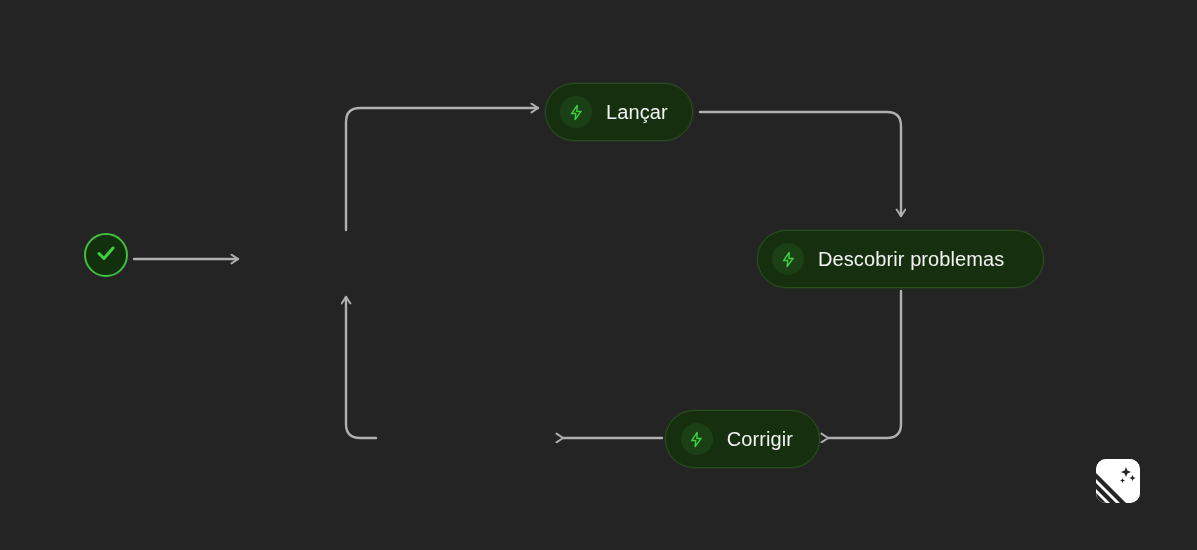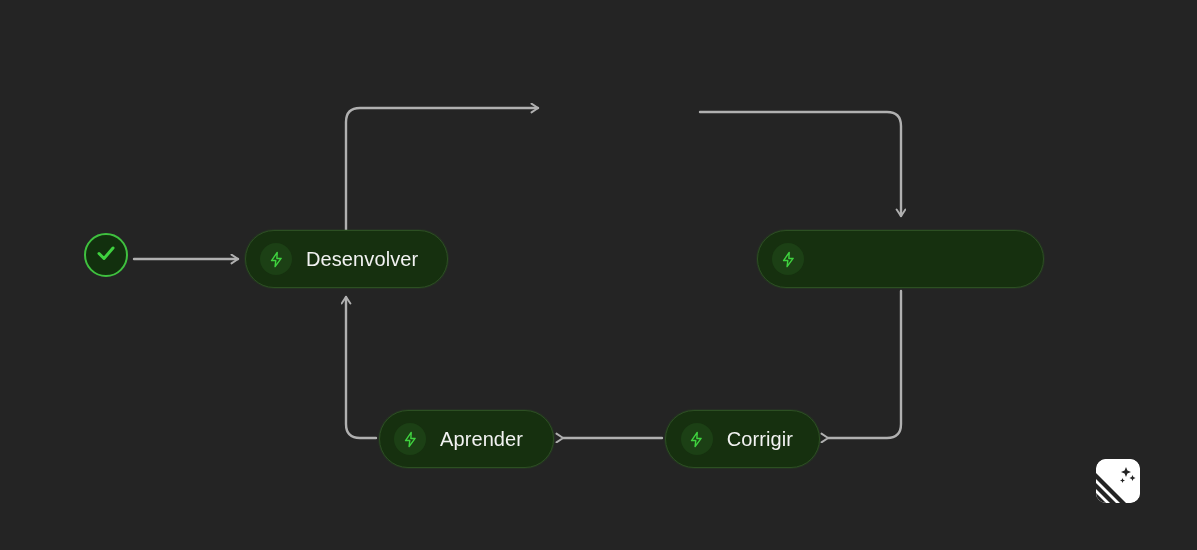--- a/index.html
+++ b/index.html
@@ -113,55 +113,48 @@
   </svg>
 
   <div class="start-node" style="left:84px; top:233px;">
     <span>
       <svg width="24" height="24" viewBox="0 0 24 24" fill="none" stroke="#3fd13f" stroke-width="3" stroke-linecap="round" stroke-linejoin="round">
         <path d="M5 12.5 L10 17.5 L19 7"></path>
       </svg>
     </span>
   </div>
 
-  <div class="node" style="left:245px; top:230px; width:203px;">
+
+  <div class="node" style="left:545px; top:83px; width:148px;">
     <span class="node-icon">
       <svg width="17" height="17" viewBox="0 0 24 24" fill="none" stroke="#3fd13f" stroke-width="2" stroke-linecap="round" stroke-linejoin="round">
         <path d="M13 2 L5 13.5 H11 L10 22 L18.5 10.5 H12.5 Z"></path>
       </svg>
     </span>
-    <span class="node-label">Desenvolver</span>
+    <span class="node-label">Lançar</span>
   </div>
-
 
   <div class="node" style="left:757px; top:230px; width:287px;">
     <span class="node-icon">
       <svg width="17" height="17" viewBox="0 0 24 24" fill="none" stroke="#3fd13f" stroke-width="2" stroke-linecap="round" stroke-linejoin="round">
         <path d="M13 2 L5 13.5 H11 L10 22 L18.5 10.5 H12.5 Z"></path>
       </svg>
     </span>
+    <span class="node-label">Descobrir problemas</span>
   </div>
 
   <div class="node" style="left:665px; top:410px; width:155px;justify-content:flex-end;">
     <span class="node-icon">
       <svg width="17" height="17" viewBox="0 0 24 24" fill="none" stroke="#3fd13f" stroke-width="2" stroke-linecap="round" stroke-linejoin="round">
         <path d="M13 2 L5 13.5 H11 L10 22 L18.5 10.5 H12.5 Z"></path>
       </svg>
     </span>
     <span class="node-label">Corrigir</span>
   </div>
 
-  <div class="node" style="left:379px; top:410px; width:175px;">
-    <span class="node-icon">
-      <svg width="17" height="17" viewBox="0 0 24 24" fill="none" stroke="#3fd13f" stroke-width="2" stroke-linecap="round" stroke-linejoin="round">
-        <path d="M13 2 L5 13.5 H11 L10 22 L18.5 10.5 H12.5 Z"></path>
-      </svg>
-    </span>
-    <span class="node-label">Aprender</span>
-  </div>
 
   <div class="watermark" style="left:1096px; top:459px;">
     <svg width="44" height="44" viewBox="0 0 44 44">
       <rect x="0" y="0" width="44" height="44" rx="10" fill="#ffffff"></rect>
       <g fill="#242424">
         <path d="M0 14 L30 44 L24 44 L0 20 Z"></path>
         <path d="M0 24 L20 44 L14 44 L0 30 Z"></path>
         <path d="M0 34 L10 44 L4 44 L0 40 Z"></path>
       </g>
       <g fill="#242424">

